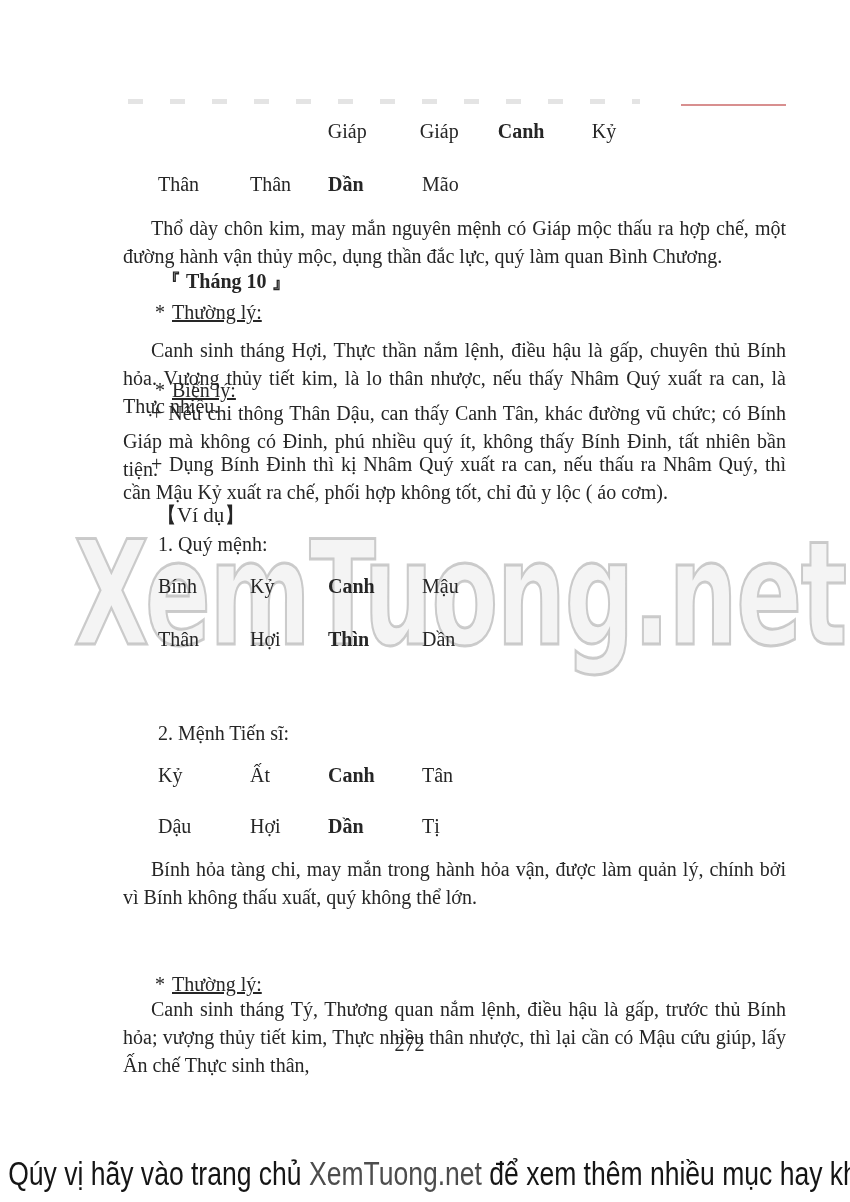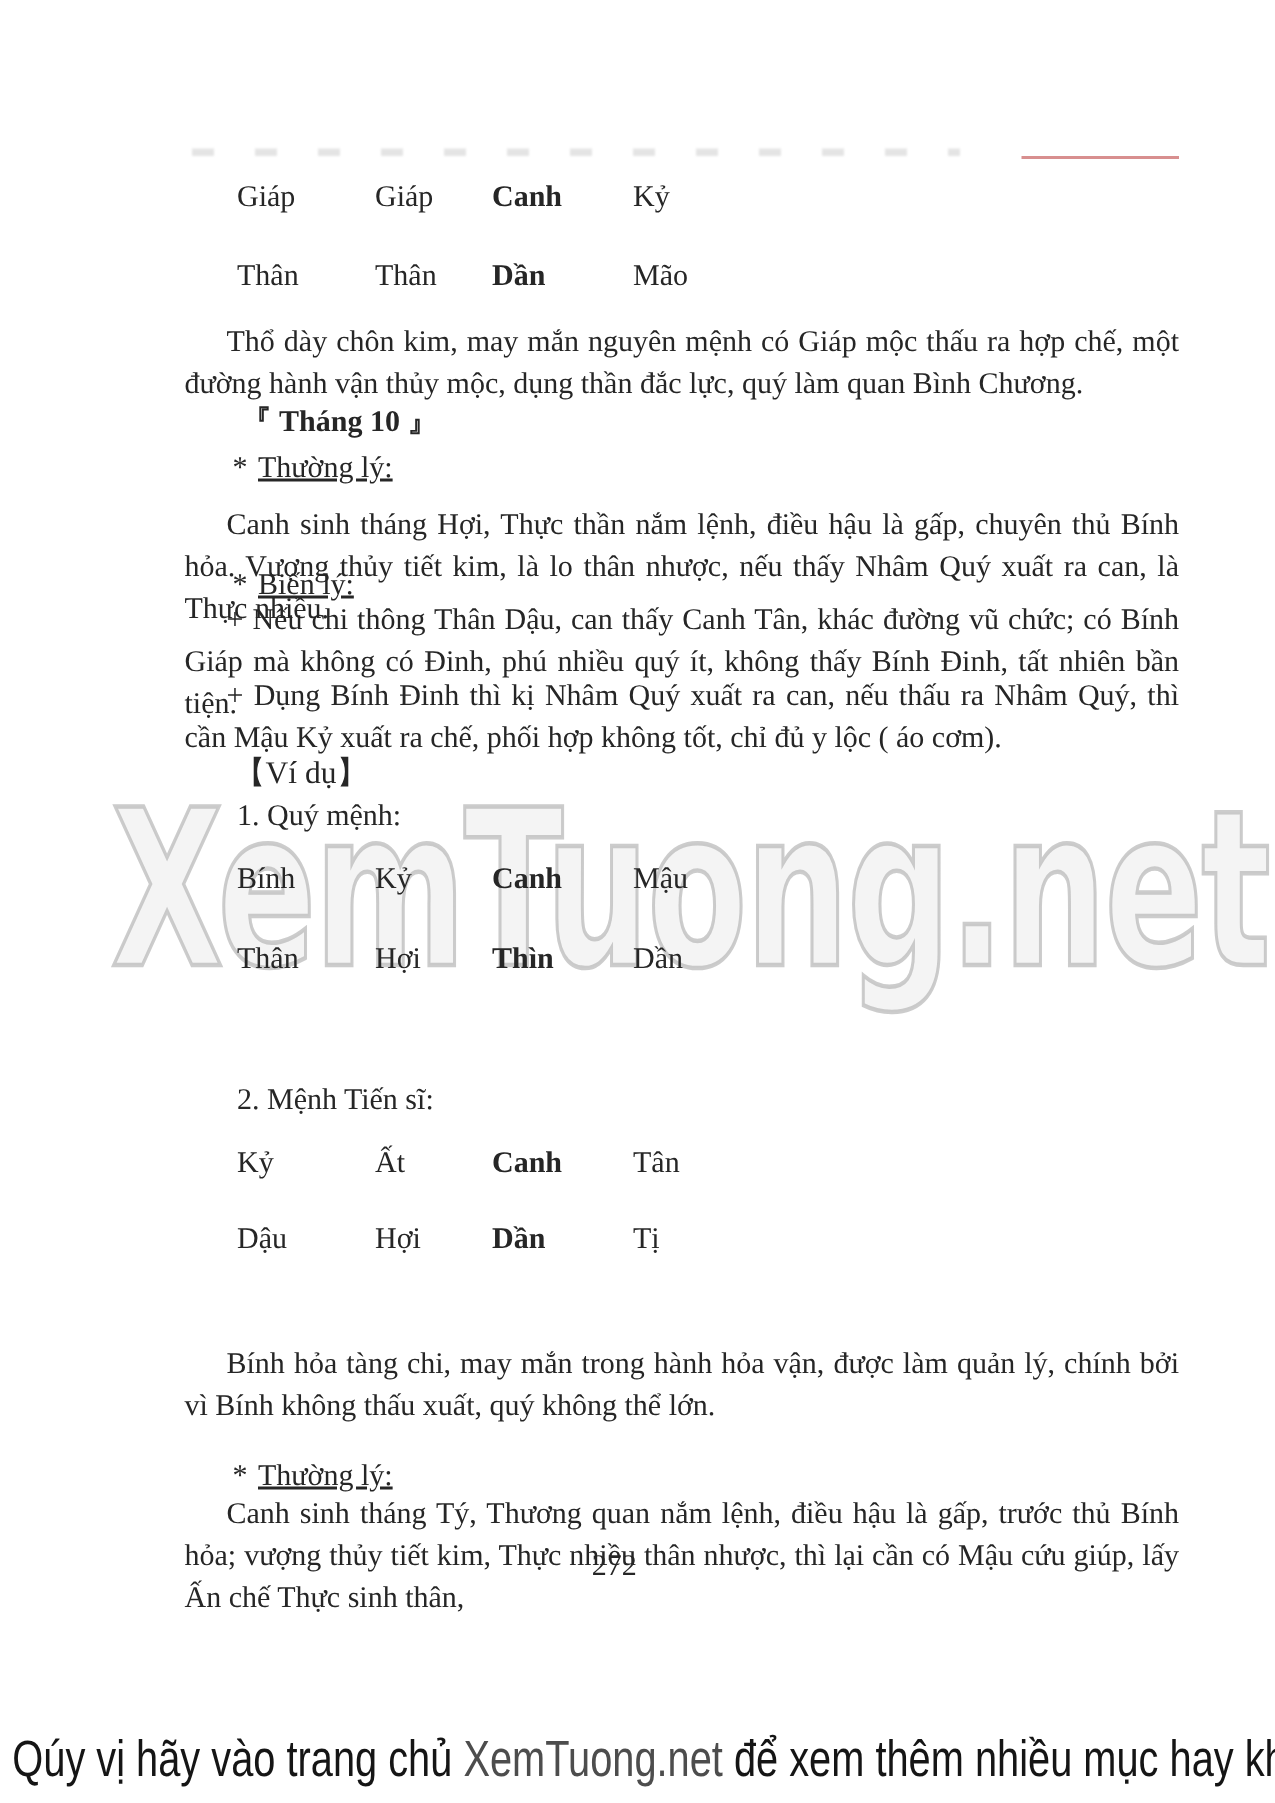--- a/index.html
+++ b/index.html
@@ -51,21 +51,21 @@
 </head>
 <body>
 
 <div class="page">
 
   <div class="remnant"></div>
   <div class="red-line"></div>
 
   <div class="watermark">XemTuong.net</div>
 
-  <div class="abs pillar-row" style="top:119px;">
+  <div class="abs pillar-row" style="top:119px;justify-content:center;">
     <span class="pc1">Giáp</span>
     <span class="pc2">Giáp</span>
     <span class="pc3">Canh</span>
     <span class="pc4">Kỷ</span>
   </div>
   <div class="abs pillar-row" style="top:172px;">
     <span class="pc1">Thân</span>
     <span class="pc2">Thân</span>
     <span class="pc3">Dần</span>
     <span class="pc4">Mão</span>
@@ -115,21 +115,21 @@
     <span class="pc3">Canh</span>
     <span class="pc4">Tân</span>
   </div>
   <div class="abs pillar-row" style="top:814px;">
     <span class="pc1">Dậu</span>
     <span class="pc2">Hợi</span>
     <span class="pc3">Dần</span>
     <span class="pc4">Tị</span>
   </div>
 
-  <p class="abs para" style="top:895px;margin:0;">Bính hỏa tàng chi, may mắn trong hành hỏa vận, được làm quản lý, chính bởi vì Bính không thấu xuất, quý không thể lớn.</p>
+  <p class="abs para" style="top:855px;margin:0;">Bính hỏa tàng chi, may mắn trong hành hỏa vận, được làm quản lý, chính bởi vì Bính không thấu xuất, quý không thể lớn.</p>
 
 
   <div class="abs label" style="top:971px;">
     <span>*</span><span class="u">Thường lý:</span>
   </div>
 
   <p class="abs para" style="top:995px;margin:0;">Canh sinh tháng Tý, Thương quan nắm lệnh, điều hậu là gấp, trước thủ Bính hỏa; vượng thủy tiết kim, Thực nhiều thân nhược, thì lại cần có Mậu cứu giúp, lấy Ấn chế Thực sinh thân,</p>
 
   <div class="full page-number">272</div>
 

